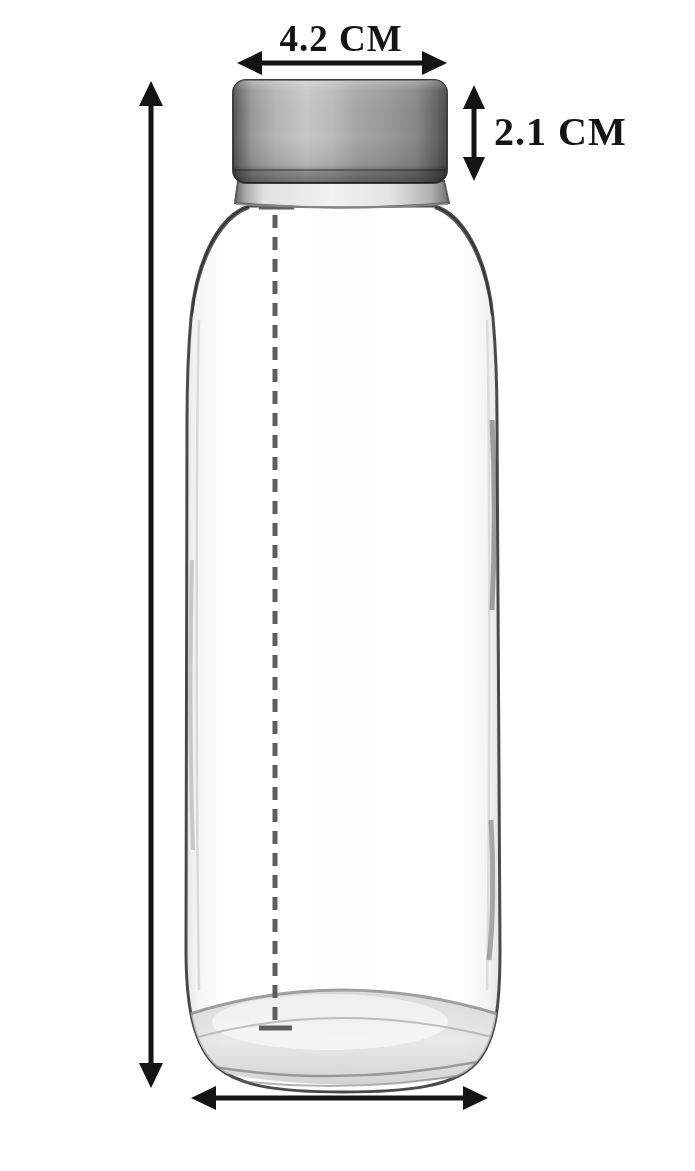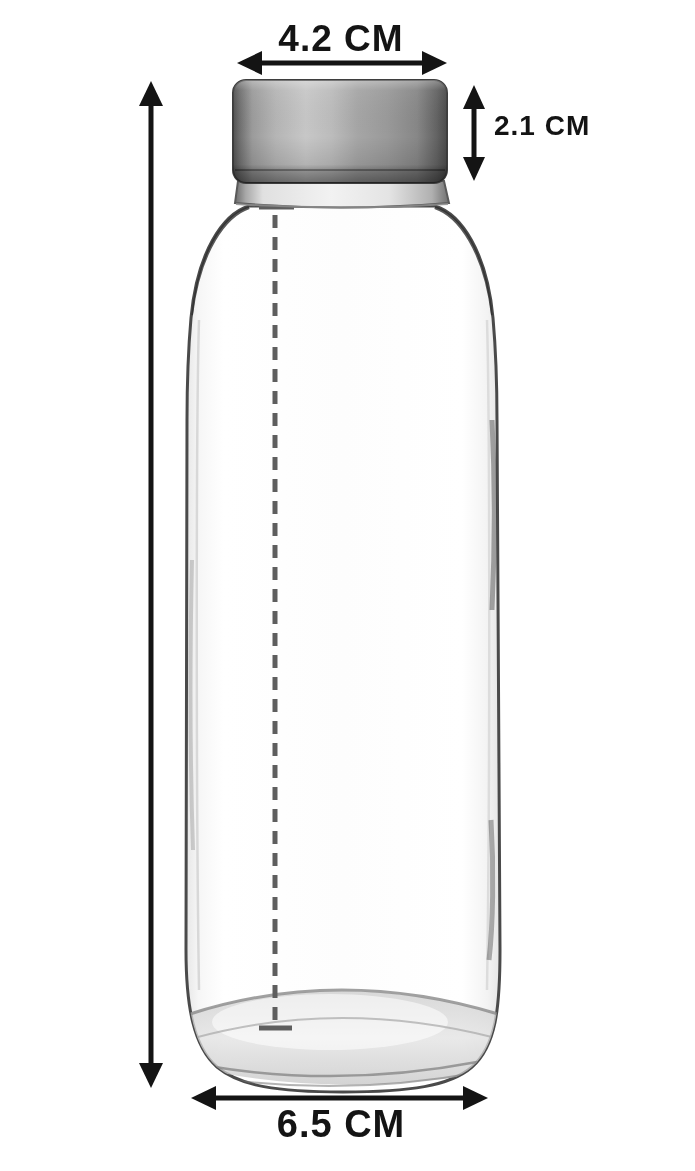--- a/index.html
+++ b/index.html
@@ -1,34 +1,34 @@
 <!DOCTYPE html>
 <html><head>
 <meta charset="utf-8">
 <style>
   html, body { margin: 0; padding: 0; background: #ffffff; }
   #stage {
     position: relative;
     width: 695px;
     height: 1171px;
     background: #ffffff;
-    font-family: Liberation Sans, sans-serif;
+    font-family: Liberation Serif, serif;
     overflow: hidden;
   }
   #diagram-svg { position: absolute; left: 0; top: 0; }
   .dim-label {
     position: absolute;
     font-weight: 700;
     color: #141414;
     line-height: 1;
     letter-spacing: 1px;
     white-space: nowrap;
   }
   .lbl-cap-width   { left: 341px; top: 20px;  font-size: 37px; transform: translateX(-50%); }
-  .lbl-cap-height  { left: 494px; top: 112px; font-size: 28px; }
+  .lbl-cap-height  { left: 494px; top: 112px; font-size: 40px; }
   .lbl-height      { left: 28px;  top: 566px; font-size: 40px; }
   .lbl-base-width  { left: 341px; top: 1105px; font-size: 38px; transform: translateX(-50%); }
 </style>
 </head>
 <body>
 
 <div id="stage">
 
   <svg id="diagram-svg" width="695" height="1171" viewBox="0 0 695 1171">
     <defs>
@@ -153,15 +153,14 @@
 
     <g>
       <line x1="213" y1="1098" x2="466" y2="1098" stroke-width="5" stroke="#141414"></line>
       <polygon points="191,1098 216,1086 216,1110" fill="#141414"></polygon>
       <polygon points="488,1098 463,1086 463,1110" fill="#141414"></polygon>
     </g>
   </svg>
 
   <div class="dim-label lbl-cap-width">4.2 CM</div>
   <div class="dim-label lbl-cap-height">2.1 CM</div>
-  <div class="dim-label lbl-base-width">6.5 CM</div>
 
 </div>
 
 </body></html>

